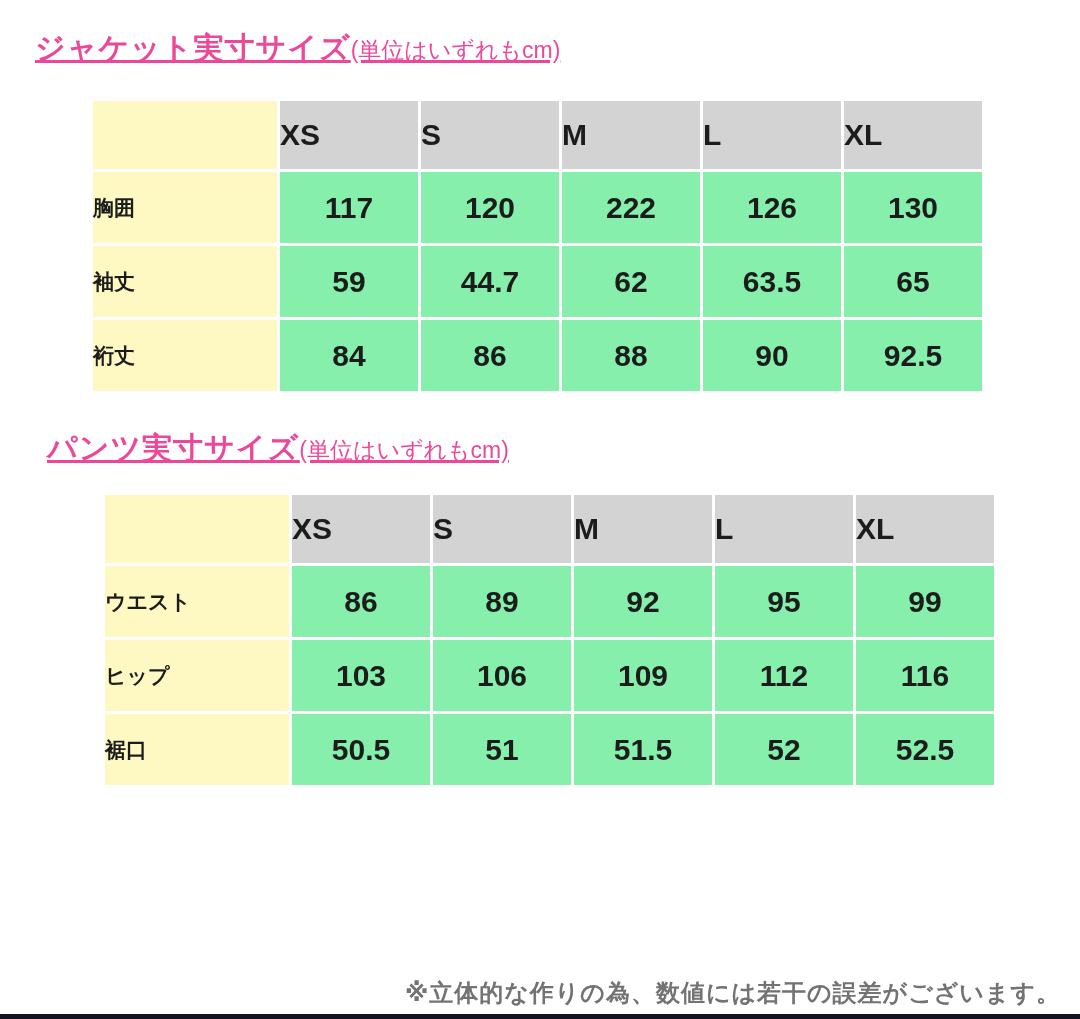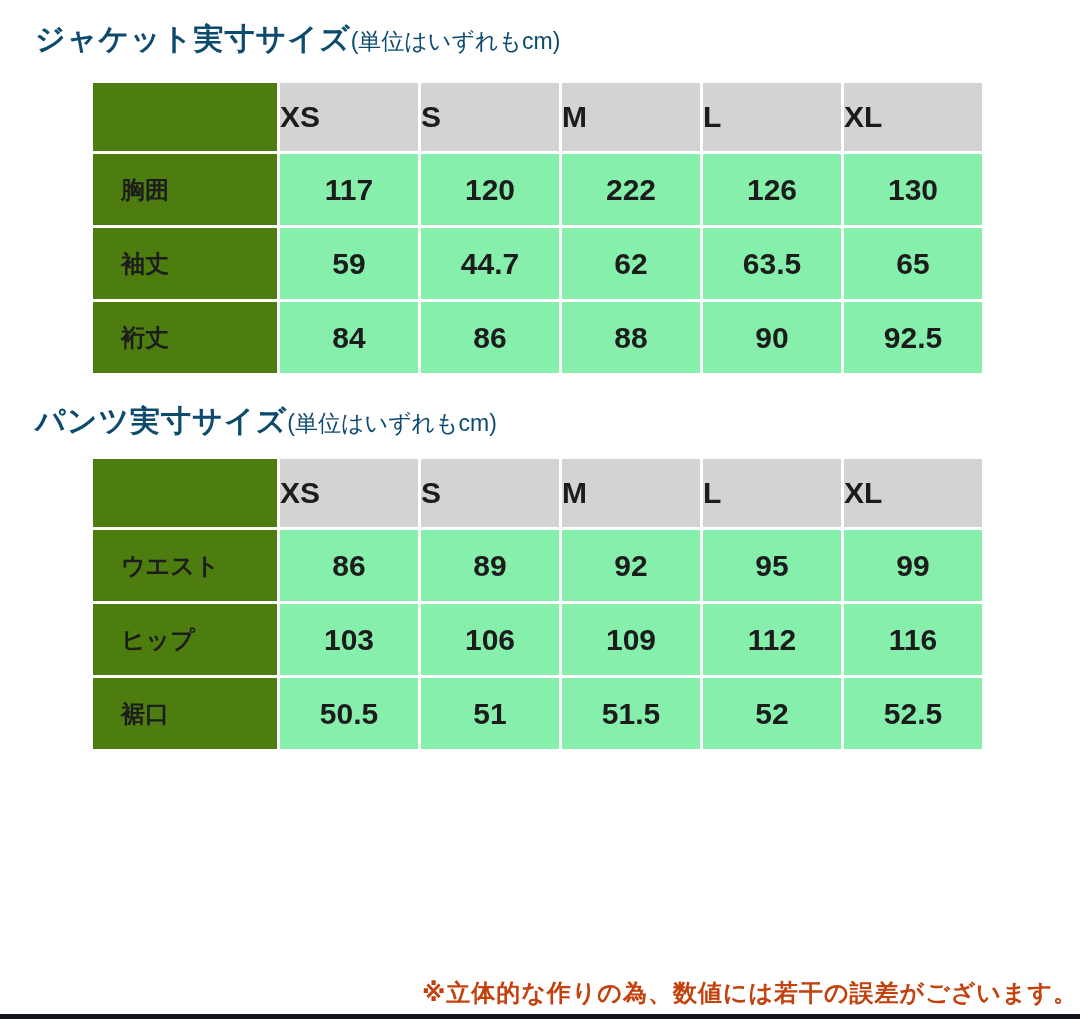--- a/index.html
+++ b/index.html
@@ -13,39 +13,41 @@
     position: relative;
     overflow: hidden;
     font-family: "Liberation Sans", "DejaVu Sans", sans-serif;
     color: #1c1c1c;
   }
   .page {
     padding: 20px 0 0 35px;
   }
   .section-title {
     margin: 0;
-    line-height: 38px;
+    line-height: 56px;
     font-size: 30px;
     font-weight: 700;
-    color: #0c4a6e;
+    color: #ec4899;
     letter-spacing: 1px;
+    text-decoration: underline;
   }
   .title-unit {
     font-size: 23px;
     font-weight: 400;
     letter-spacing: 0;
   }
   .size-table {
     border-collapse: separate;
     border-spacing: 3px;
     margin: 20px 0 0 55px;
     table-layout: fixed;
   }
   .pants-section {
     margin-top: 26px;
+    margin-left: 12px;
   }
   .pants-section .size-table {
     margin-top: 14px;
   }
   .size-table th, .size-table td {
     font-size: 30px;
     font-weight: 700;
     padding: 0;
   }
   .size-table col.label-col { width: 184px; }
@@ -54,36 +56,35 @@
     height: 68px;
     background: #d3d3d3;
     text-align: left;
     vertical-align: middle;
   }
   .size-table tbody tr > * {
     height: 71px;
     vertical-align: middle;
   }
   .size-table .label-cell {
-    background: #4d7c0f;
+    background: #fef9c3;
     text-align: left;
-    padding-left: 28px;
-    font-size: 24px;
+    font-size: 21px;
   }
   .size-table .value-cell {
     background: #86efac;
     text-align: center;
   }
   .footer-note {
     position: absolute;
-    right: 2px;
+    right: 19px;
     bottom: 10px;
     font-size: 24px;
     font-weight: 700;
-    color: #c2410c;
+    color: #737373;
     letter-spacing: 1px;
     white-space: nowrap;
   }
   .bottom-bar {
     position: absolute;
     left: 0;
     right: 0;
     bottom: 0;
     height: 5px;
     background: #11131d;

